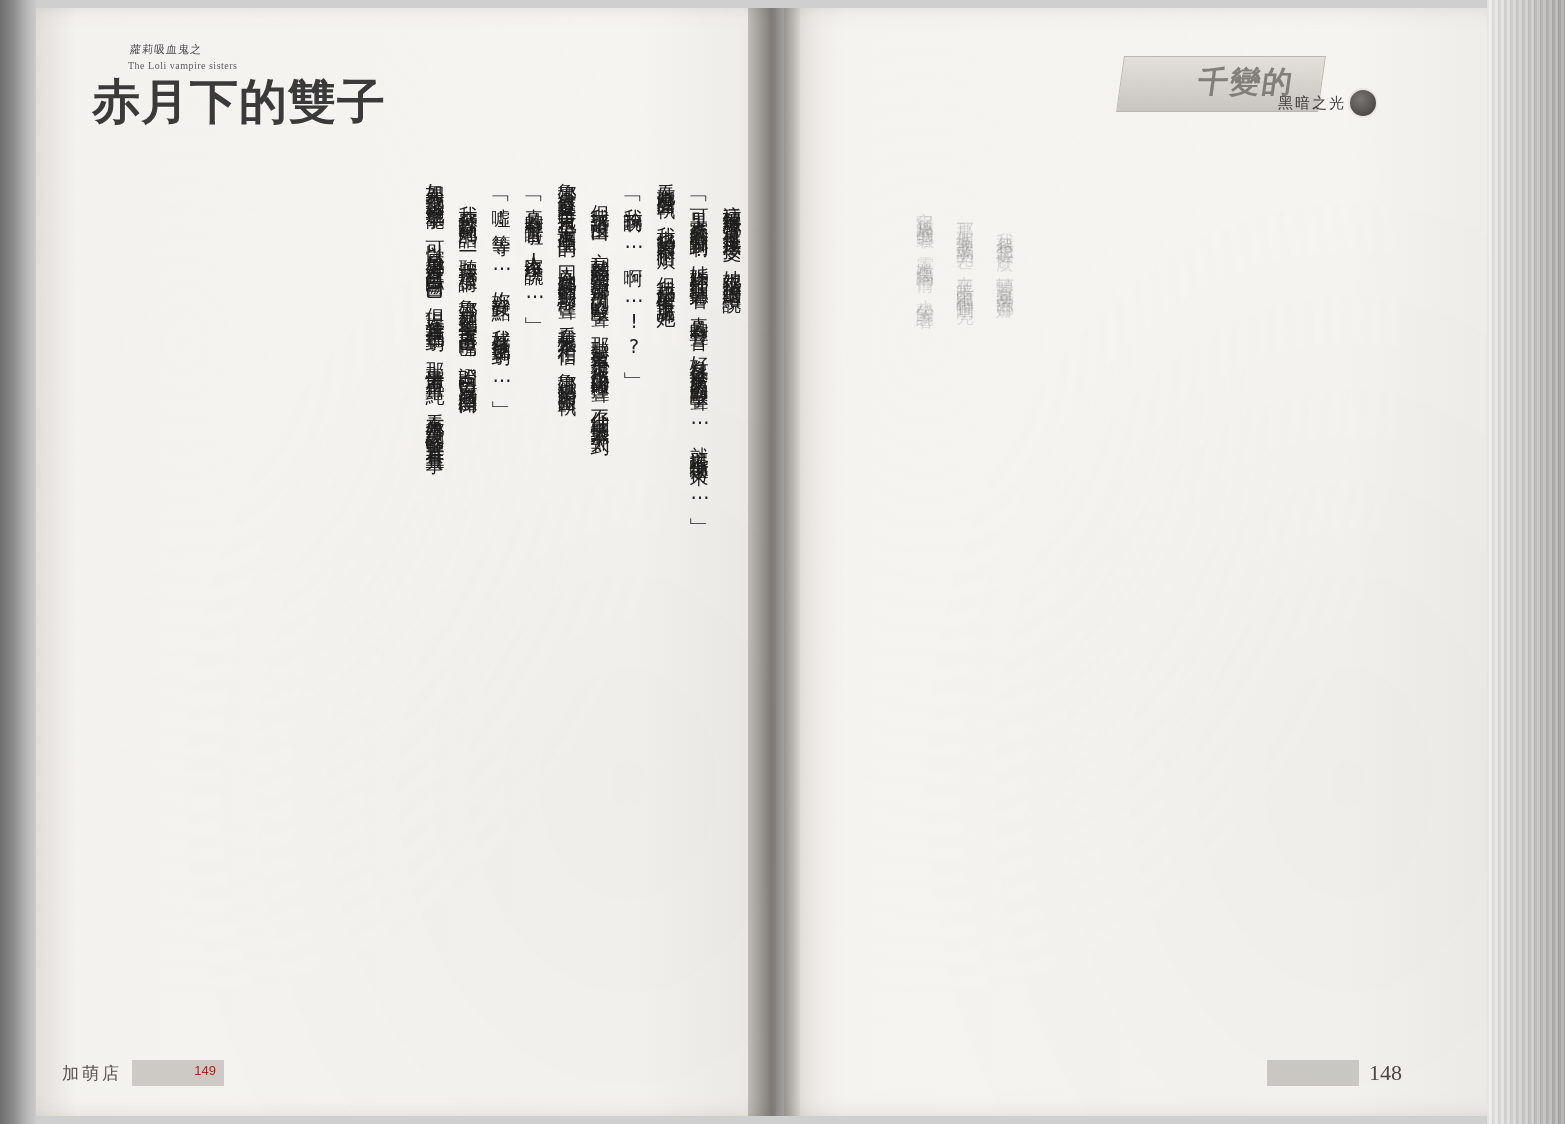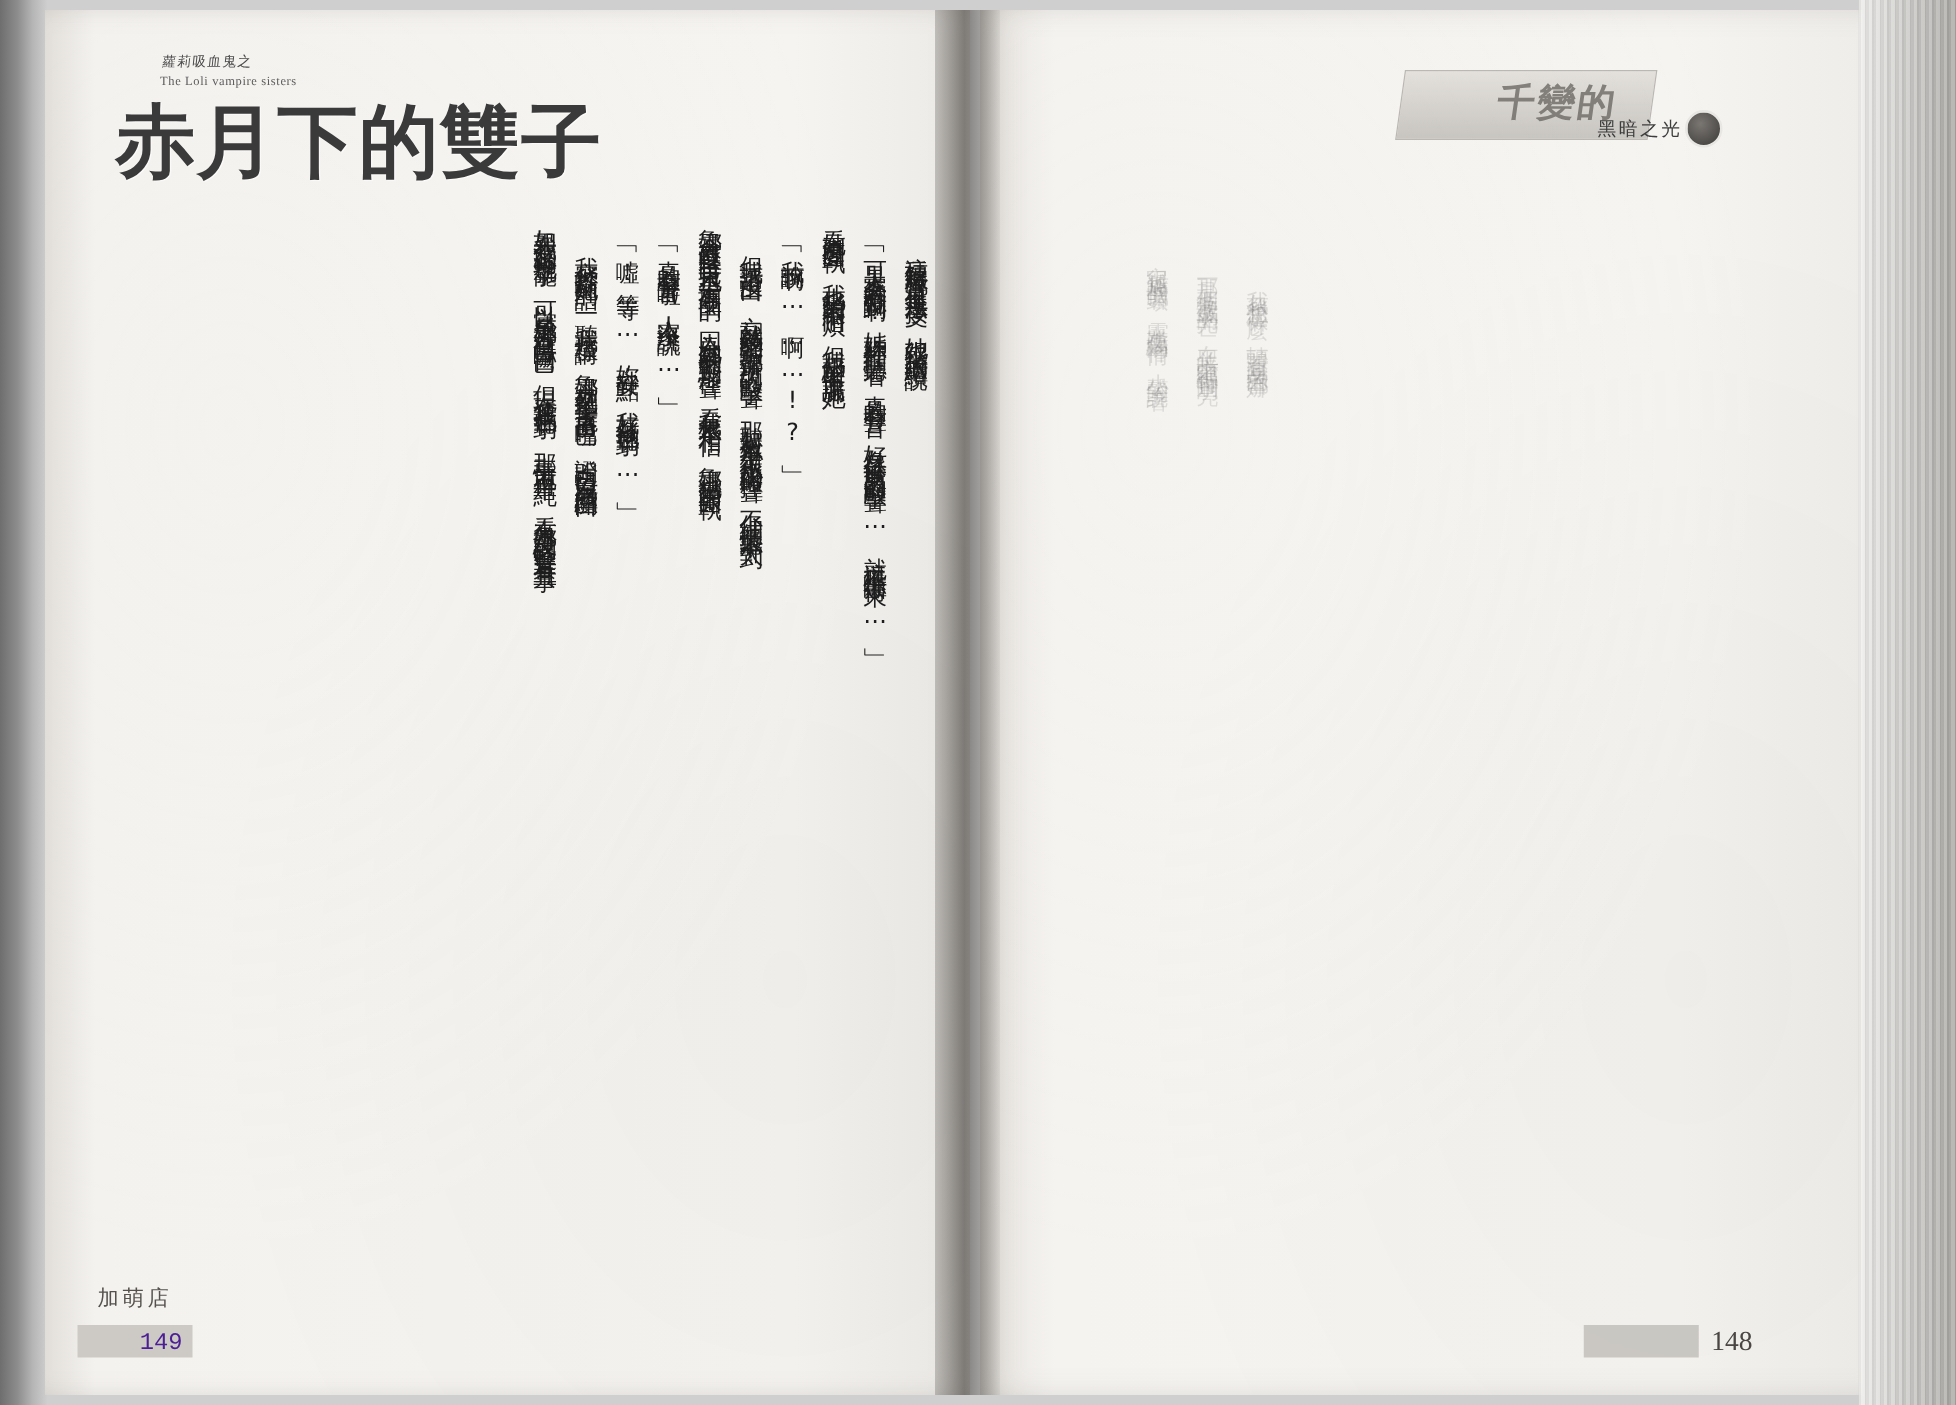--- a/index.html
+++ b/index.html
@@ -107,21 +107,21 @@
     font-family: "Liberation Serif", serif;
     color: #5c5c5c;
     font-size: 10px;
     letter-spacing: .5px;
   }
   .logo-left .title-main {
     position: absolute;
     left: 0;
     top: 28px;
     font-family: Liberation Serif, serif;
-    font-size: 64px;
+    font-size: 48px;
     font-weight: bold;
     color: #3a3a3a;
     letter-spacing: 1px;
     white-space: nowrap;
     text-shadow: 1px 1px 0 rgba(255,255,255,.6);
   }
 
   .header-right {
     position: absolute;
     right: 110px;
@@ -218,41 +218,40 @@
   }
 
   
   .footer-left {
     position: absolute;
     left: 26px;
     bottom: 30px;
     display: flex;
     align-items: center;
     gap: 10px;
-    flex-direction: column;
   }
   .footer-left .shop {
     font-family: "DejaVu Sans", sans-serif;
     font-size: 17px;
     color: #55524e;
     letter-spacing: 3px;
   }
   .footer-left .pagebox {
     width: 92px;
     height: 26px;
     background: #cdcac5;
     position: relative;
   }
   .footer-left .pagenum {
     position: absolute;
     right: 8px;
     top: 3px;
-    font-family: Liberation Mono, monospace;
-    font-size: 19px;
-    color: #4c1d95;
+    font-family: Liberation Sans, sans-serif;
+    font-size: 13px;
+    color: #b91c1c;
   }
 
   .footer-right {
     position: absolute;
     right: 88px;
     bottom: 30px;
     display: flex;
     align-items: center;
     gap: 10px;
   }

